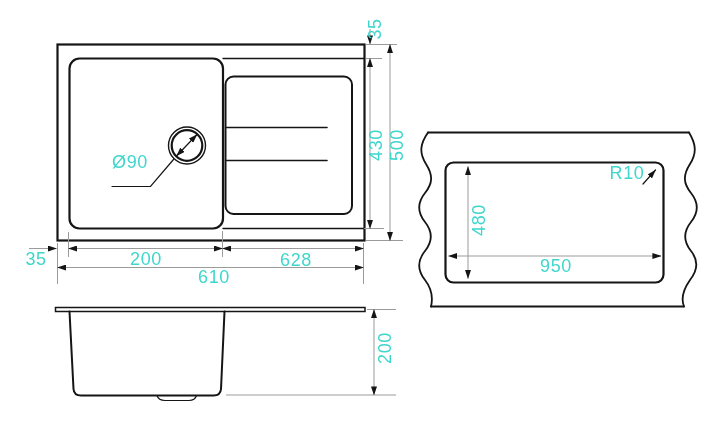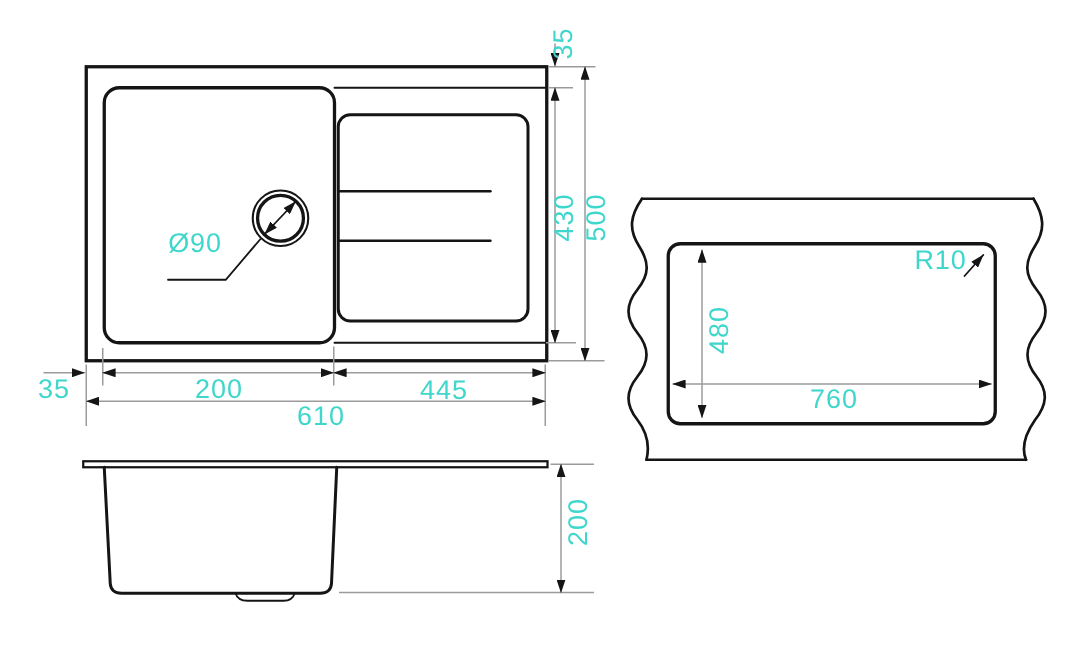--- a/index.html
+++ b/index.html
@@ -102,20 +102,20 @@
       <path class="ln" d="M643,184 L655.5,170" stroke-width="1.2" marker-end="url(#arr)"></path>
     </g>
   </svg>
 
   <span class="lbl rot" style="left:375px;top:29px">35</span>
   <span class="lbl rot" style="left:376px;top:145px">430</span>
   <span class="lbl rot" style="left:397px;top:145px">500</span>
   <span class="lbl" style="left:130px;top:162px">Ø90</span>
   <span class="lbl" style="left:36px;top:259px">35</span>
   <span class="lbl" style="left:146px;top:259px">200</span>
-  <span class="lbl" style="left:296px;top:260px">445</span>
+  <span class="lbl" style="left:296px;top:260px">628</span>
   <span class="lbl" style="left:214px;top:277px">610</span>
   <span class="lbl rot" style="left:385px;top:348px">200</span>
   <span class="lbl rot" style="left:479px;top:220px">480</span>
-  <span class="lbl" style="left:556px;top:266px">760</span>
+  <span class="lbl" style="left:556px;top:266px">950</span>
   <span class="lbl" style="left:627px;top:173px">R10</span>
 
 </div>
 
 </body></html>

